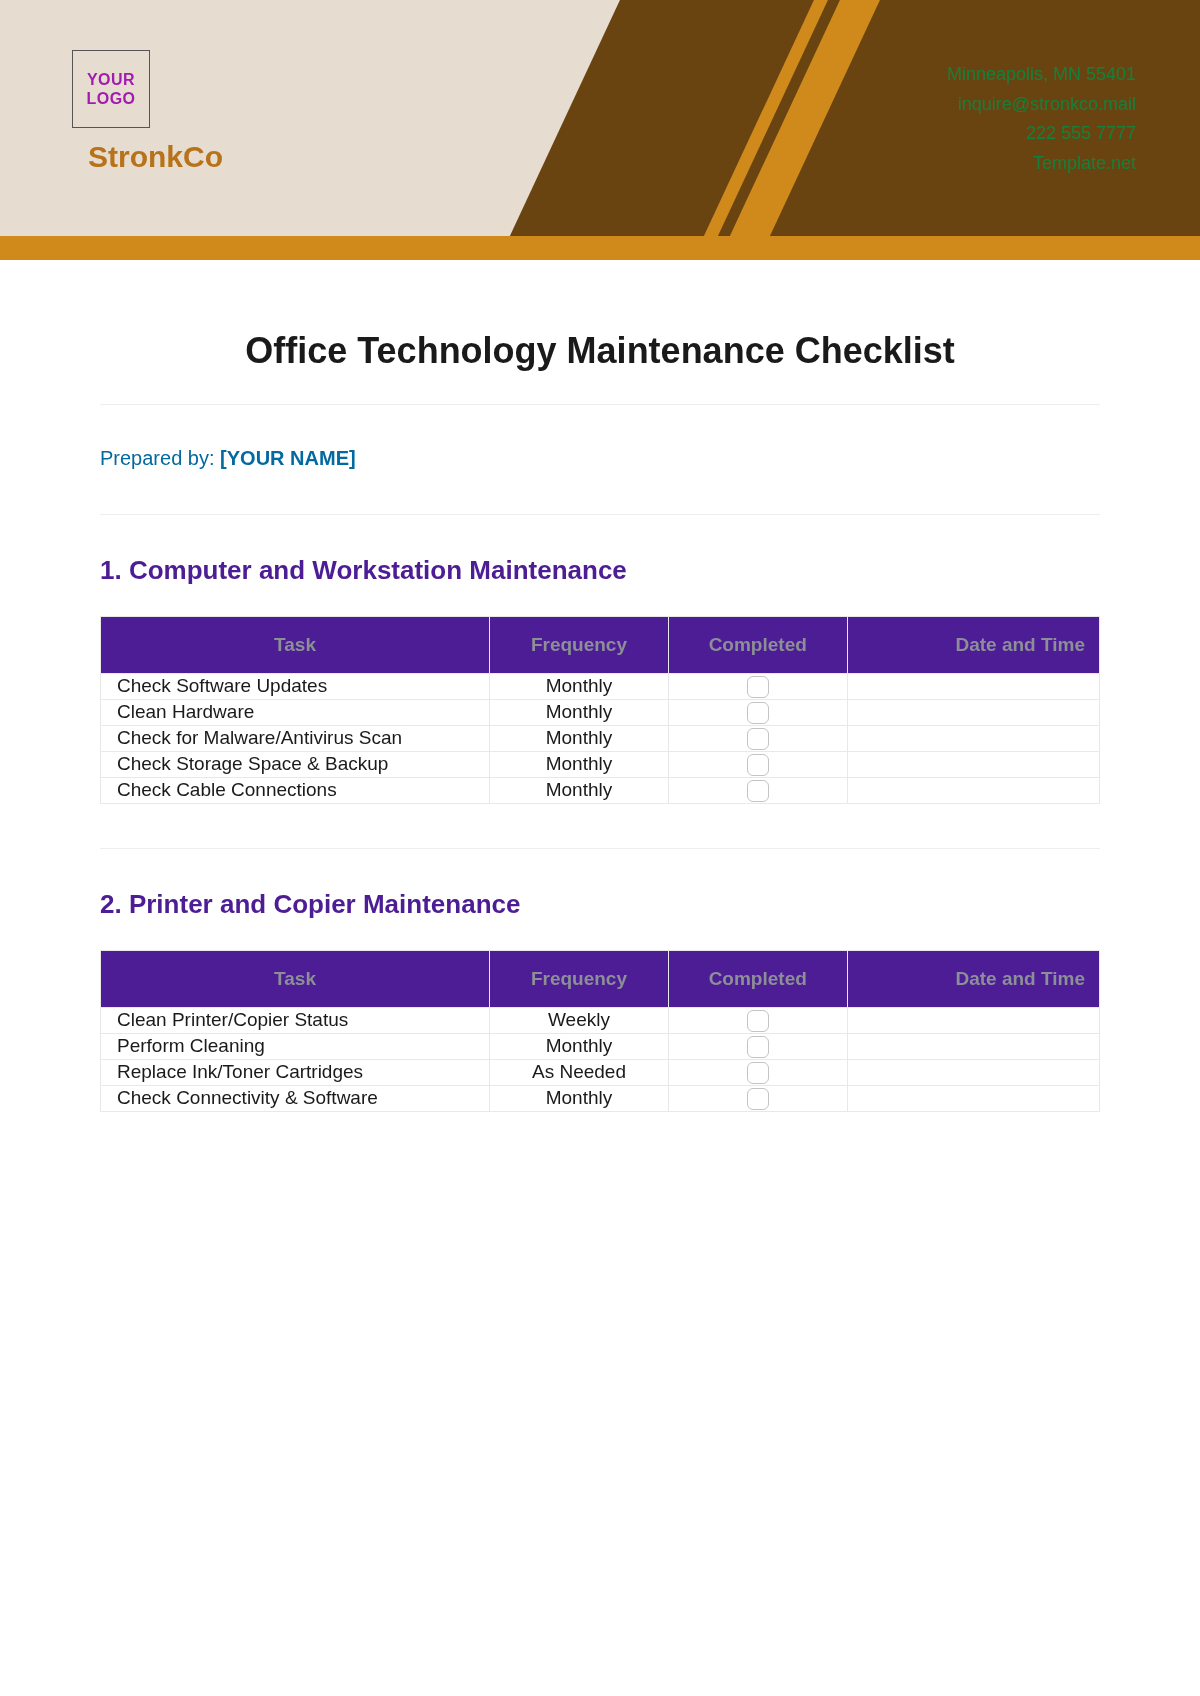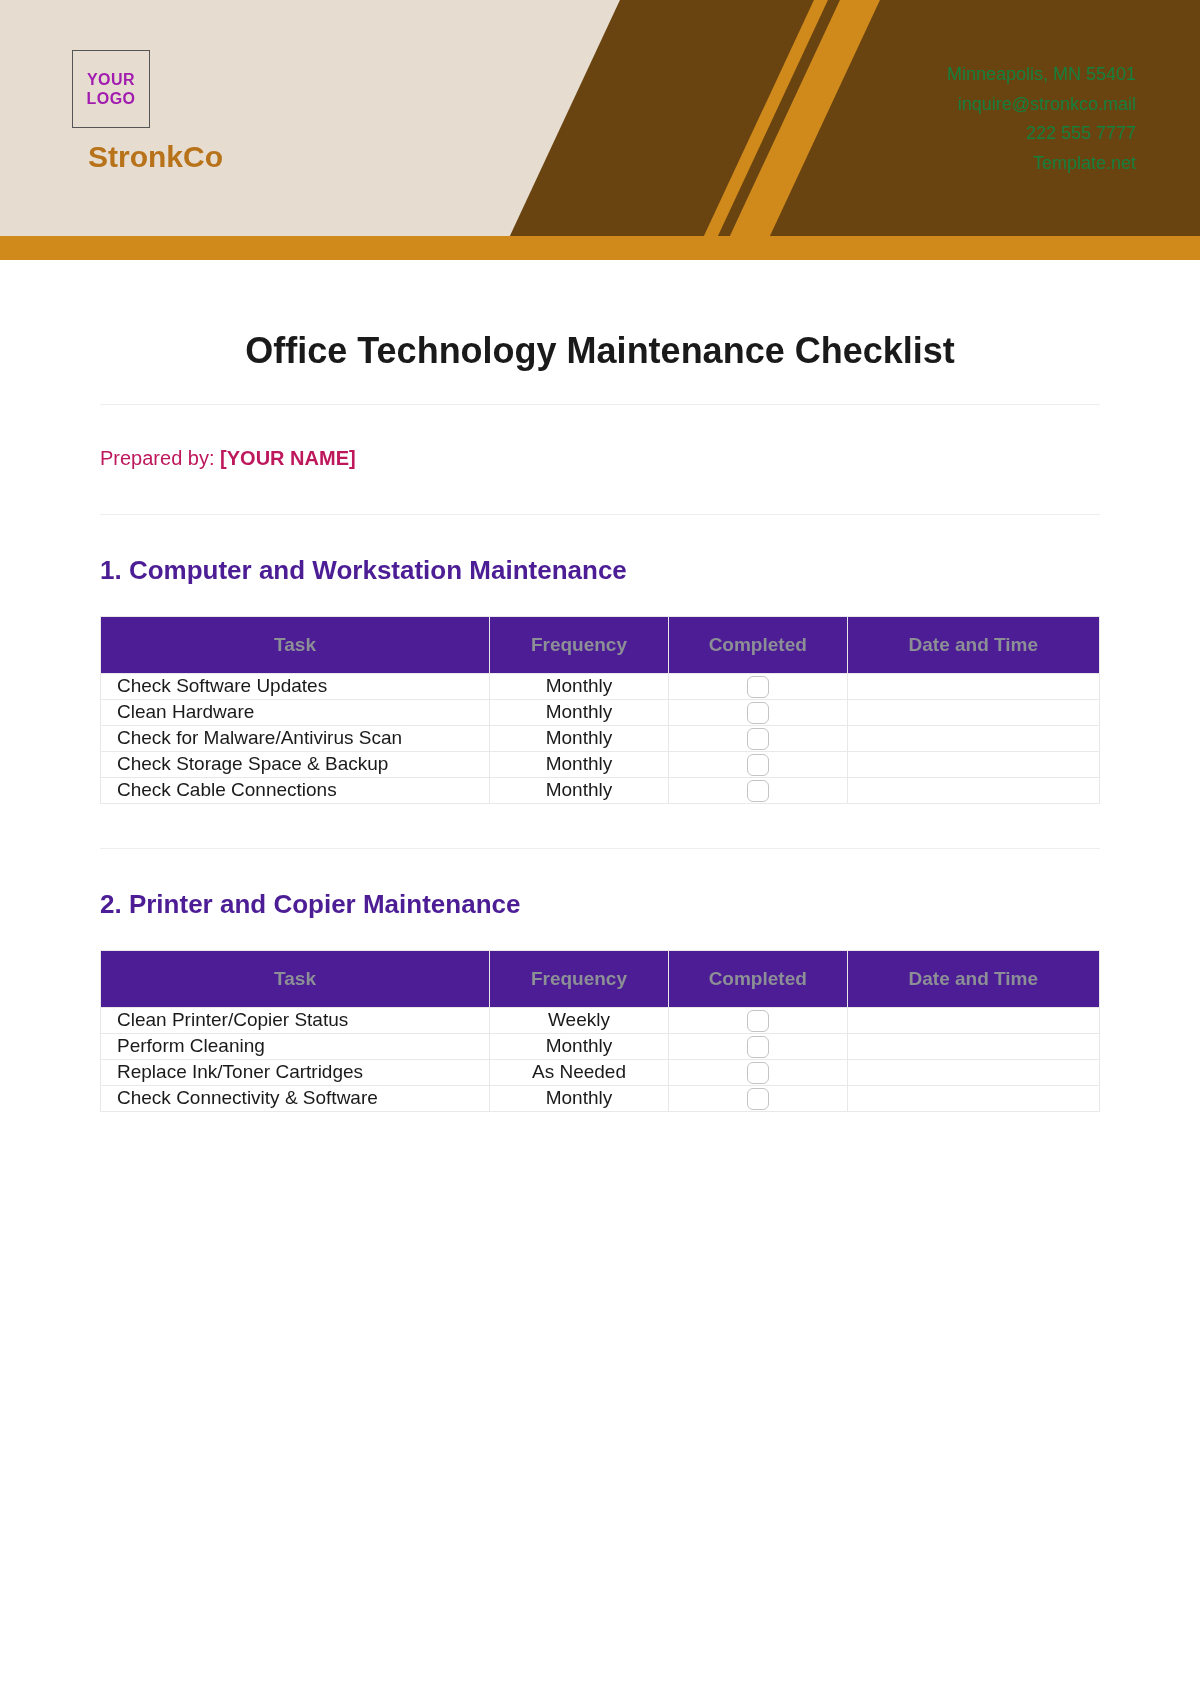--- a/index.html
+++ b/index.html
@@ -110,21 +110,21 @@
       text-align: center;
       margin-bottom: 32px;
     }
     .hr {
       border: none;
       border-top: 1.5px solid #eeeeee;
       margin: 0;
     }
     .prepared {
       font-size: 20px;
-      color: #be185d;
+      color: #0369a1;
       margin: 42px 0 44px 0;
     }
     .prepared .placeholder {
       font-weight: bold;
     }
     .section-title {
       font-size: 26px;
       font-weight: bold;
       color: #4c1d95;
       margin: 40px 0 30px 0;
@@ -147,20 +147,21 @@
       width: 37%;
     }
     th:nth-child(2) {
       width: 17%;
     }
     th:nth-child(3) {
       width: 17%;
     }
     th:nth-child(4) {
       width: 24%;
+      text-align: right;
     }
     td {
       padding: 1px 16px;
       border: 1.5px solid #e8e8e8;
       font-size: 19px;
       color: #1a1a1a;
       text-align: center;
       vertical-align: middle;
     }
     td:first-child {

